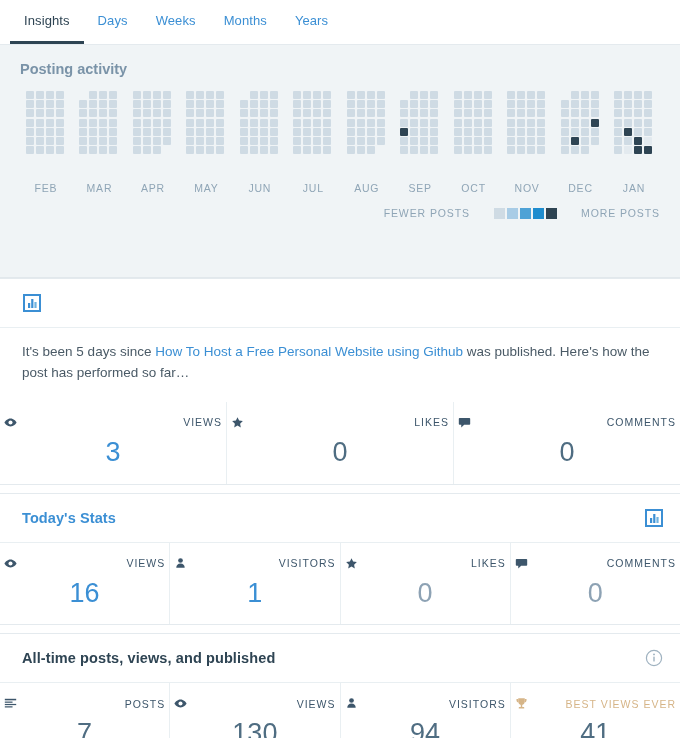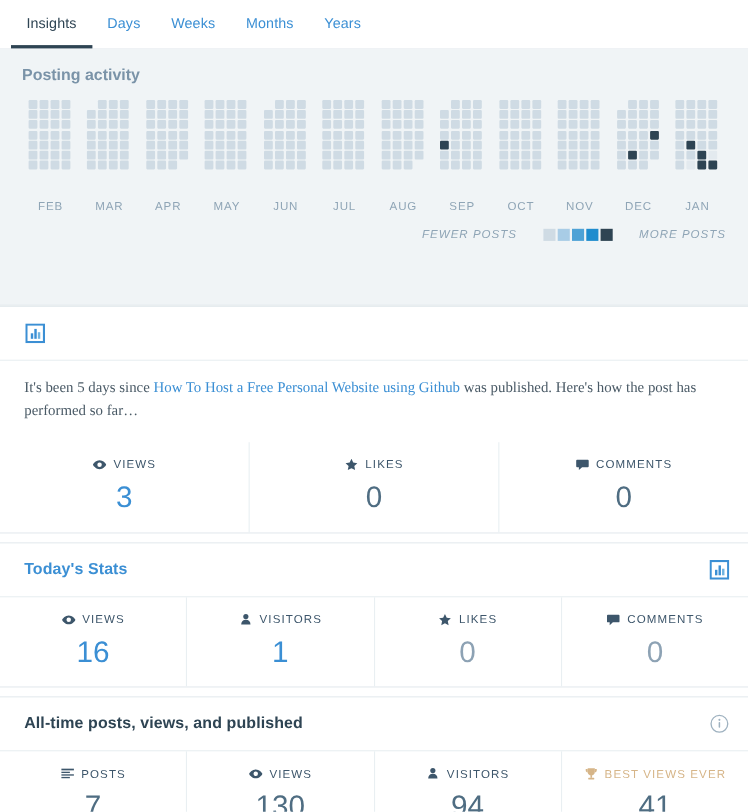--- a/index.html
+++ b/index.html
@@ -77,21 +77,20 @@
     color: #8fa5b6;
     font-weight: 500;
   }
   .legend {
     display: flex;
     align-items: center;
     justify-content: flex-end;
     gap: 24px;
     margin-top: 13px;
     padding-right: 6px;
-    font-style: italic;
   }
   .legend-text {
     font-size: 10.5px;
     letter-spacing: .9px;
     color: #8fa5b6;
     font-weight: 500;
   }
   .legend-swatches { display: flex; gap: 2px; }
   .legend-swatches span { width: 11px; height: 11px; display: block; }
 
@@ -120,40 +119,39 @@
   .icon-btn {
     width: 20px; height: 20px;
     display: flex; align-items: center; justify-content: center;
     cursor: pointer;
   }
   .card-body {
     padding: 14px 22px 18px 22px;
     font-size: 13.5px;
     line-height: 1.55;
     color: #4a5a66;
-    font-family: Liberation Serif, serif;
   }
   .card-body a { color: #3b8fd4; text-decoration: none; }
 
   
   .stats {
     display: flex;
     align-items: stretch;
   }
   .stat {
     flex: 1;
     text-align: center;
     padding: 14px 4px 16px 4px;
     border-right: 1px solid #e9eff2;
   }
   .stat:last-child { border-right: none; }
   .stat-label {
     display: flex;
     align-items: center;
-    justify-content: center;
+    justify-content: space-between;
     gap: 6px;
     font-size: 10.5px;
     letter-spacing: 1px;
     color: #3d566b;
     font-weight: 500;
   }
   .stat-label.gold { color: #d6b588; }
   .stat-value {
     margin-top: 9px;
     font-size: 27px;

